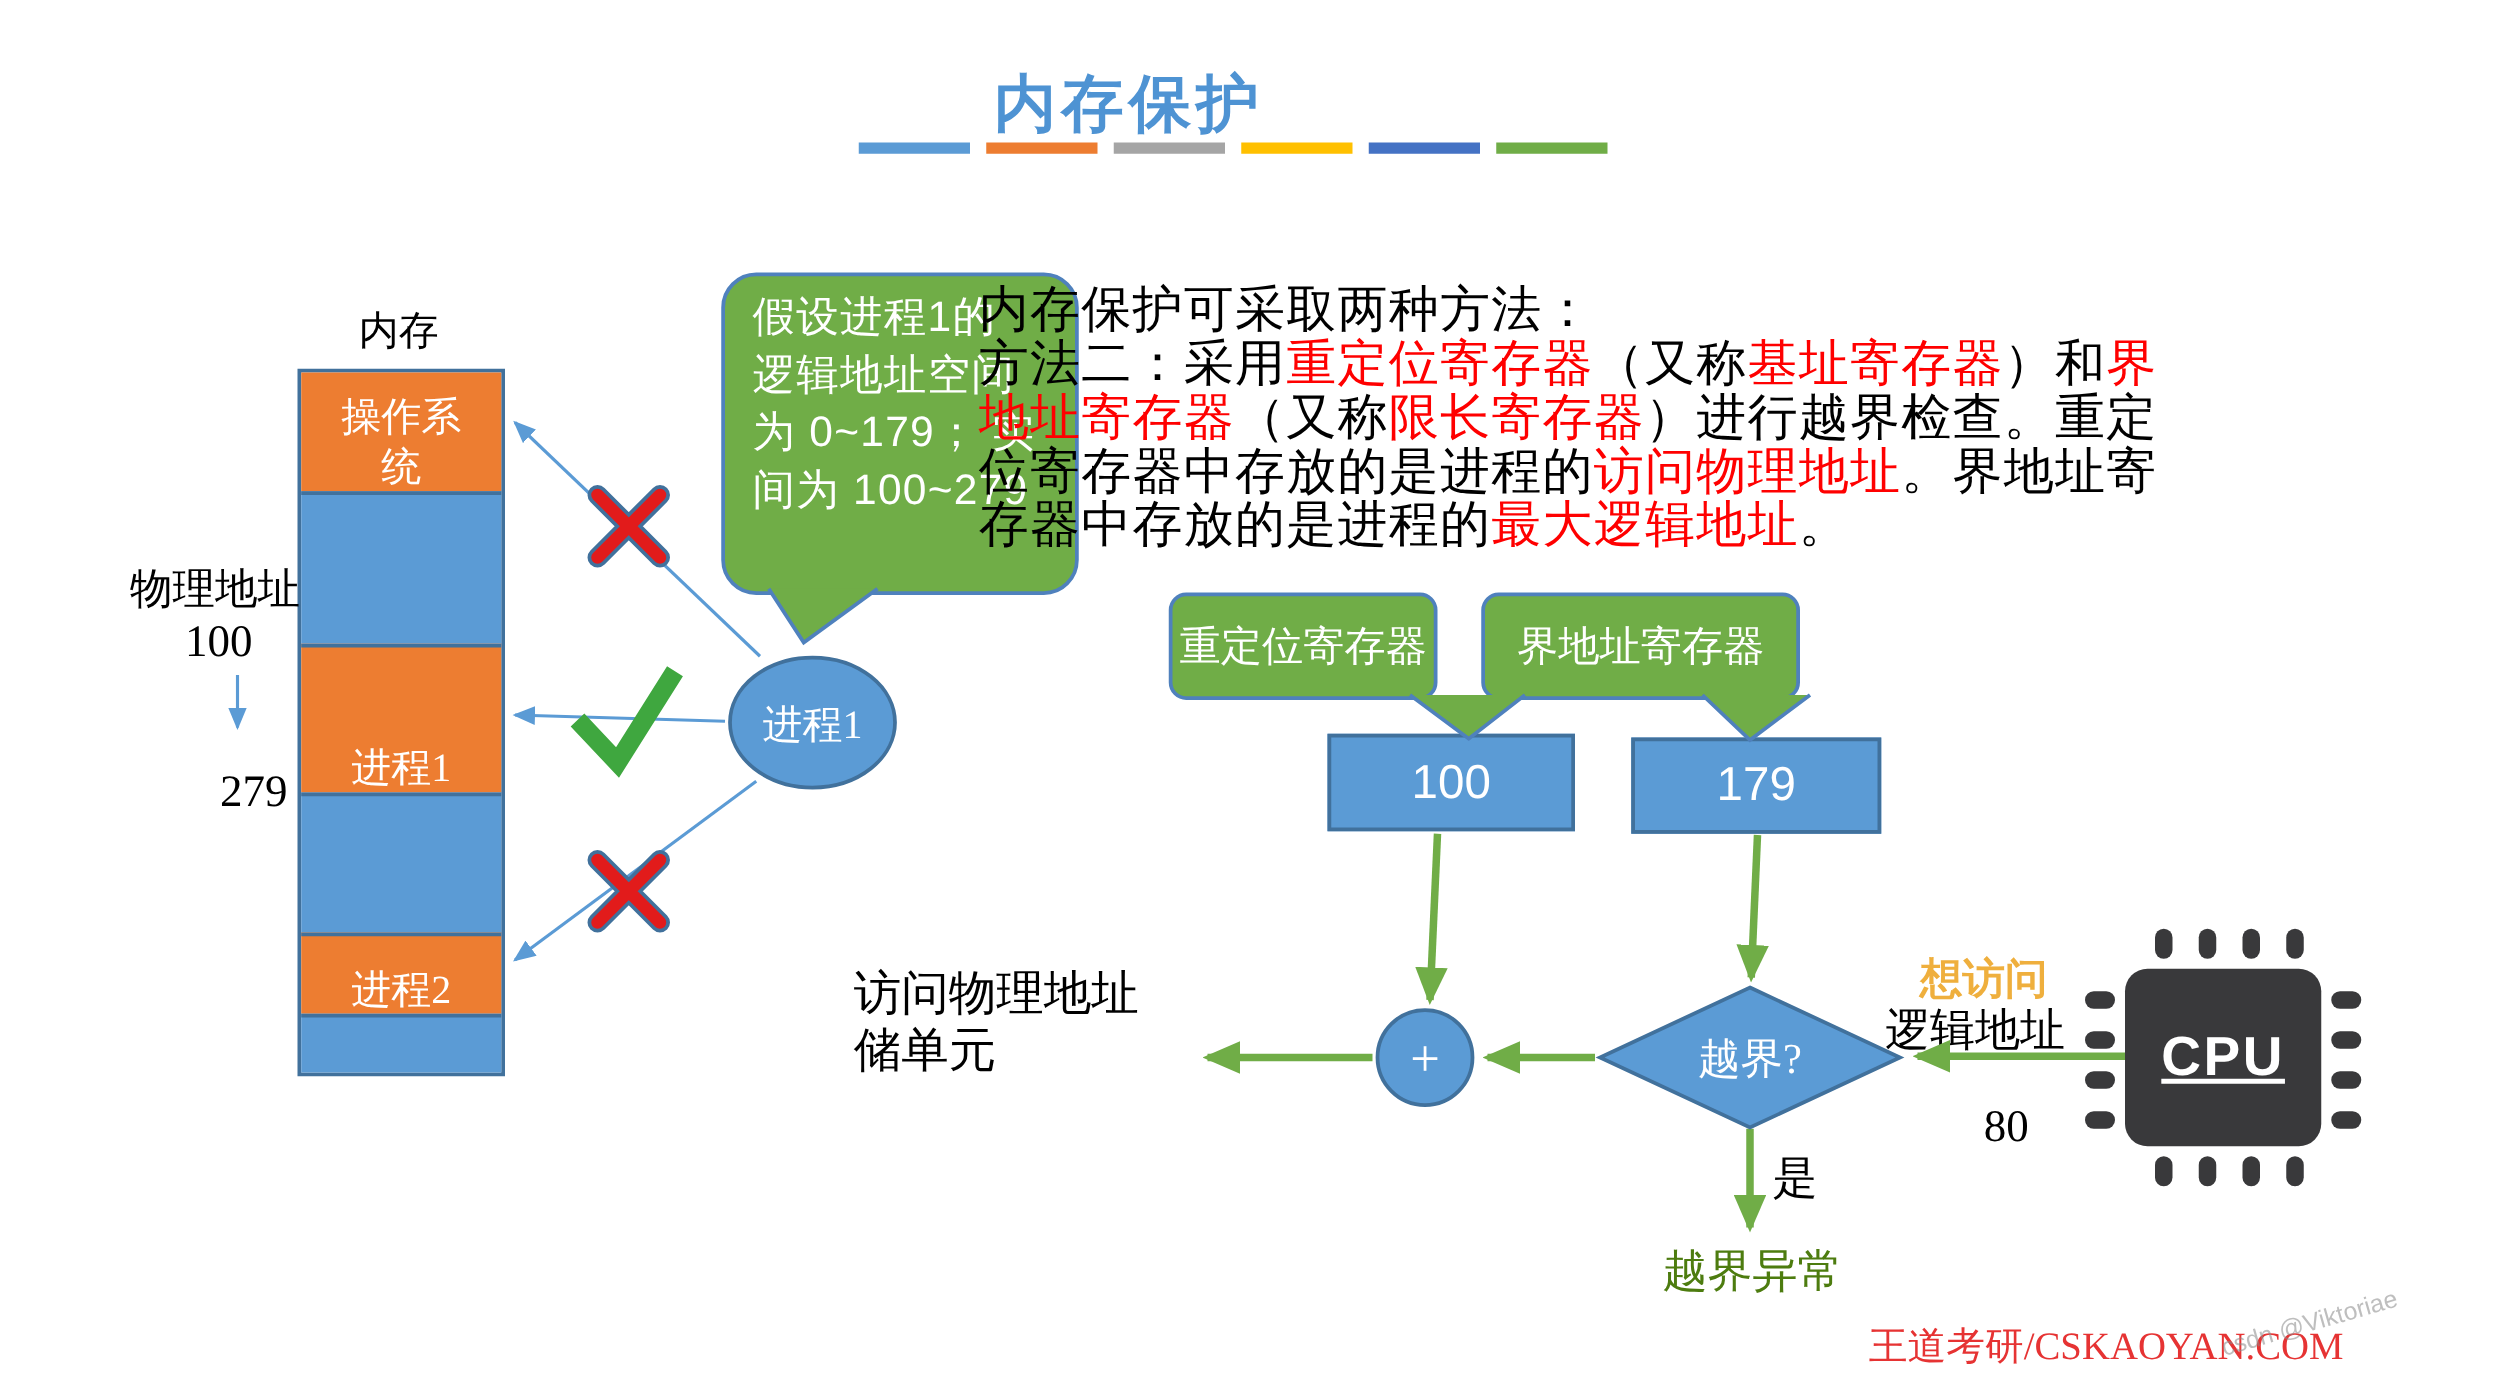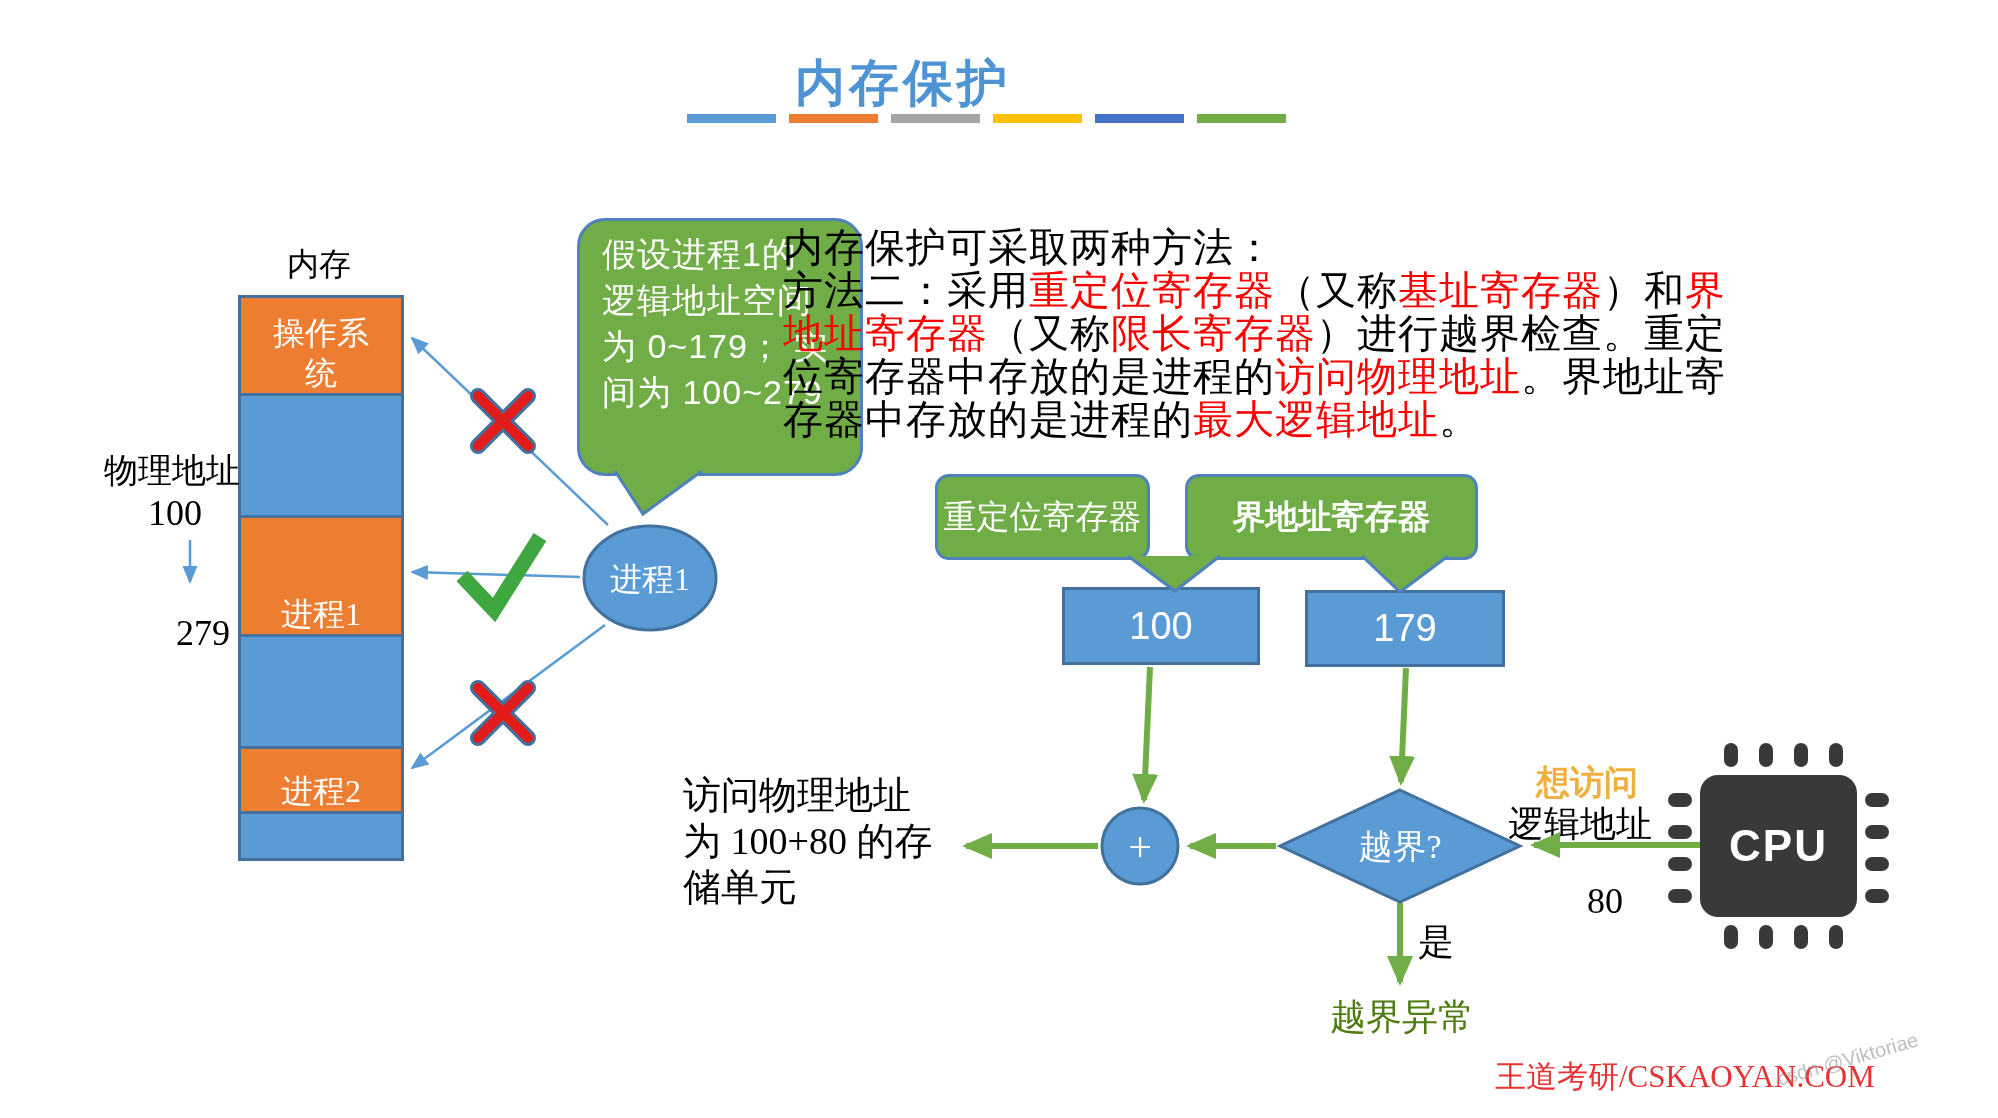--- a/index.html
+++ b/index.html
@@ -40,39 +40,39 @@
 
   
   .para{left:783px;top:226px;width:1150px;font-size:40px;line-height:43px;letter-spacing:1px;color:#000;}
   .para .red{color:var(--c-red);}
 
   
   .reg-box{box-sizing:border-box;background:var(--c-green);border:3px solid var(--c-green-border);
            border-radius:14px;color:#fff;font-size:33px;display:flex;align-items:center;
            justify-content:center;}
   .reg1{left:935px;top:474px;width:215px;height:86px;}
-  .reg2{left:1185px;top:474px;width:293px;height:86px;font-weight:bold;}
+  .reg2{left:1185px;top:474px;width:255px;height:86px;}
   .val-box{box-sizing:border-box;background:var(--c-blue);border:3px solid var(--c-blue-border);
            color:#fff;font-size:38px;display:flex;align-items:center;justify-content:center;}
   .val1{left:1062px;top:587px;width:198px;height:78px;}
   .val2{left:1305px;top:590px;width:200px;height:77px;}
   .val-box{font-family:"Liberation Sans","DejaVu Sans",sans-serif;}
 
   
   .dest{left:683px;top:772px;width:300px;font-size:38px;line-height:46px;color:#000;}
   .yes-label{left:1418px;top:918px;font-size:36px;color:#000;}
   .exception{left:1312px;top:993px;width:180px;text-align:center;font-size:36px;color:#4d7c0f;}
   .want{left:1536px;top:760px;width:160px;font-size:34px;color:var(--c-gold);font-weight:bold;}
   .logical{left:1508px;top:800px;width:170px;font-size:36px;color:#000;}
   .addr80{left:1550px;top:852px;width:110px;text-align:center;font-size:36px;color:#000;margin-top:28px;}
 
   
   .cpu-body{left:1700px;top:775px;width:157px;height:142px;background:var(--c-cpu);
             border-radius:18px;display:flex;align-items:center;justify-content:center;}
-  .cpu-body span{color:#fff;font-size:44px;font-weight:bold;letter-spacing:2px;}
+  .cpu-body span{color:#fff;font-size:44px;font-weight:bold;letter-spacing:2px;text-decoration:underline;}
 
   
   .brand{left:1495px;top:1056px;width:430px;font-size:31px;color:var(--c-brand);}
   .wm{left:1775px;top:1048px;font-size:20px;color:#8a8a8a;opacity:.55;transform:rotate(-16deg);}
 
   svg.overlay{position:absolute;left:0;top:0;pointer-events:none;}
   .fill-green{fill:var(--c-green);} .fill-blue{fill:var(--c-blue);}
   .stroke-green{stroke:var(--c-green);stroke-width:6;fill:none;}
   .stroke-blue{stroke:var(--c-blue);stroke-width:2.5;fill:none;}
   .shape-blue{fill:var(--c-blue);stroke:var(--c-blue-border);stroke-width:3;}
@@ -148,21 +148,20 @@
 
   <div class="abs val-box val1">
     <span>100</span>
   </div>
   <div class="abs val-box val2">
     <span>179</span>
   </div>
 
   <div class="abs dest">
     <div>访问物理地址</div>
-    <div>为 100+80 的存</div>
     <div>储单元</div>
   </div>
   <div class="abs yes-label">是</div>
   <div class="abs exception">越界异常</div>
   <div class="abs want sans">想访问</div>
   <div class="abs logical">逻辑地址</div>
   <div class="abs addr80">80</div>
 
   <div class="abs cpu-body sans">
     <span>CPU</span>

